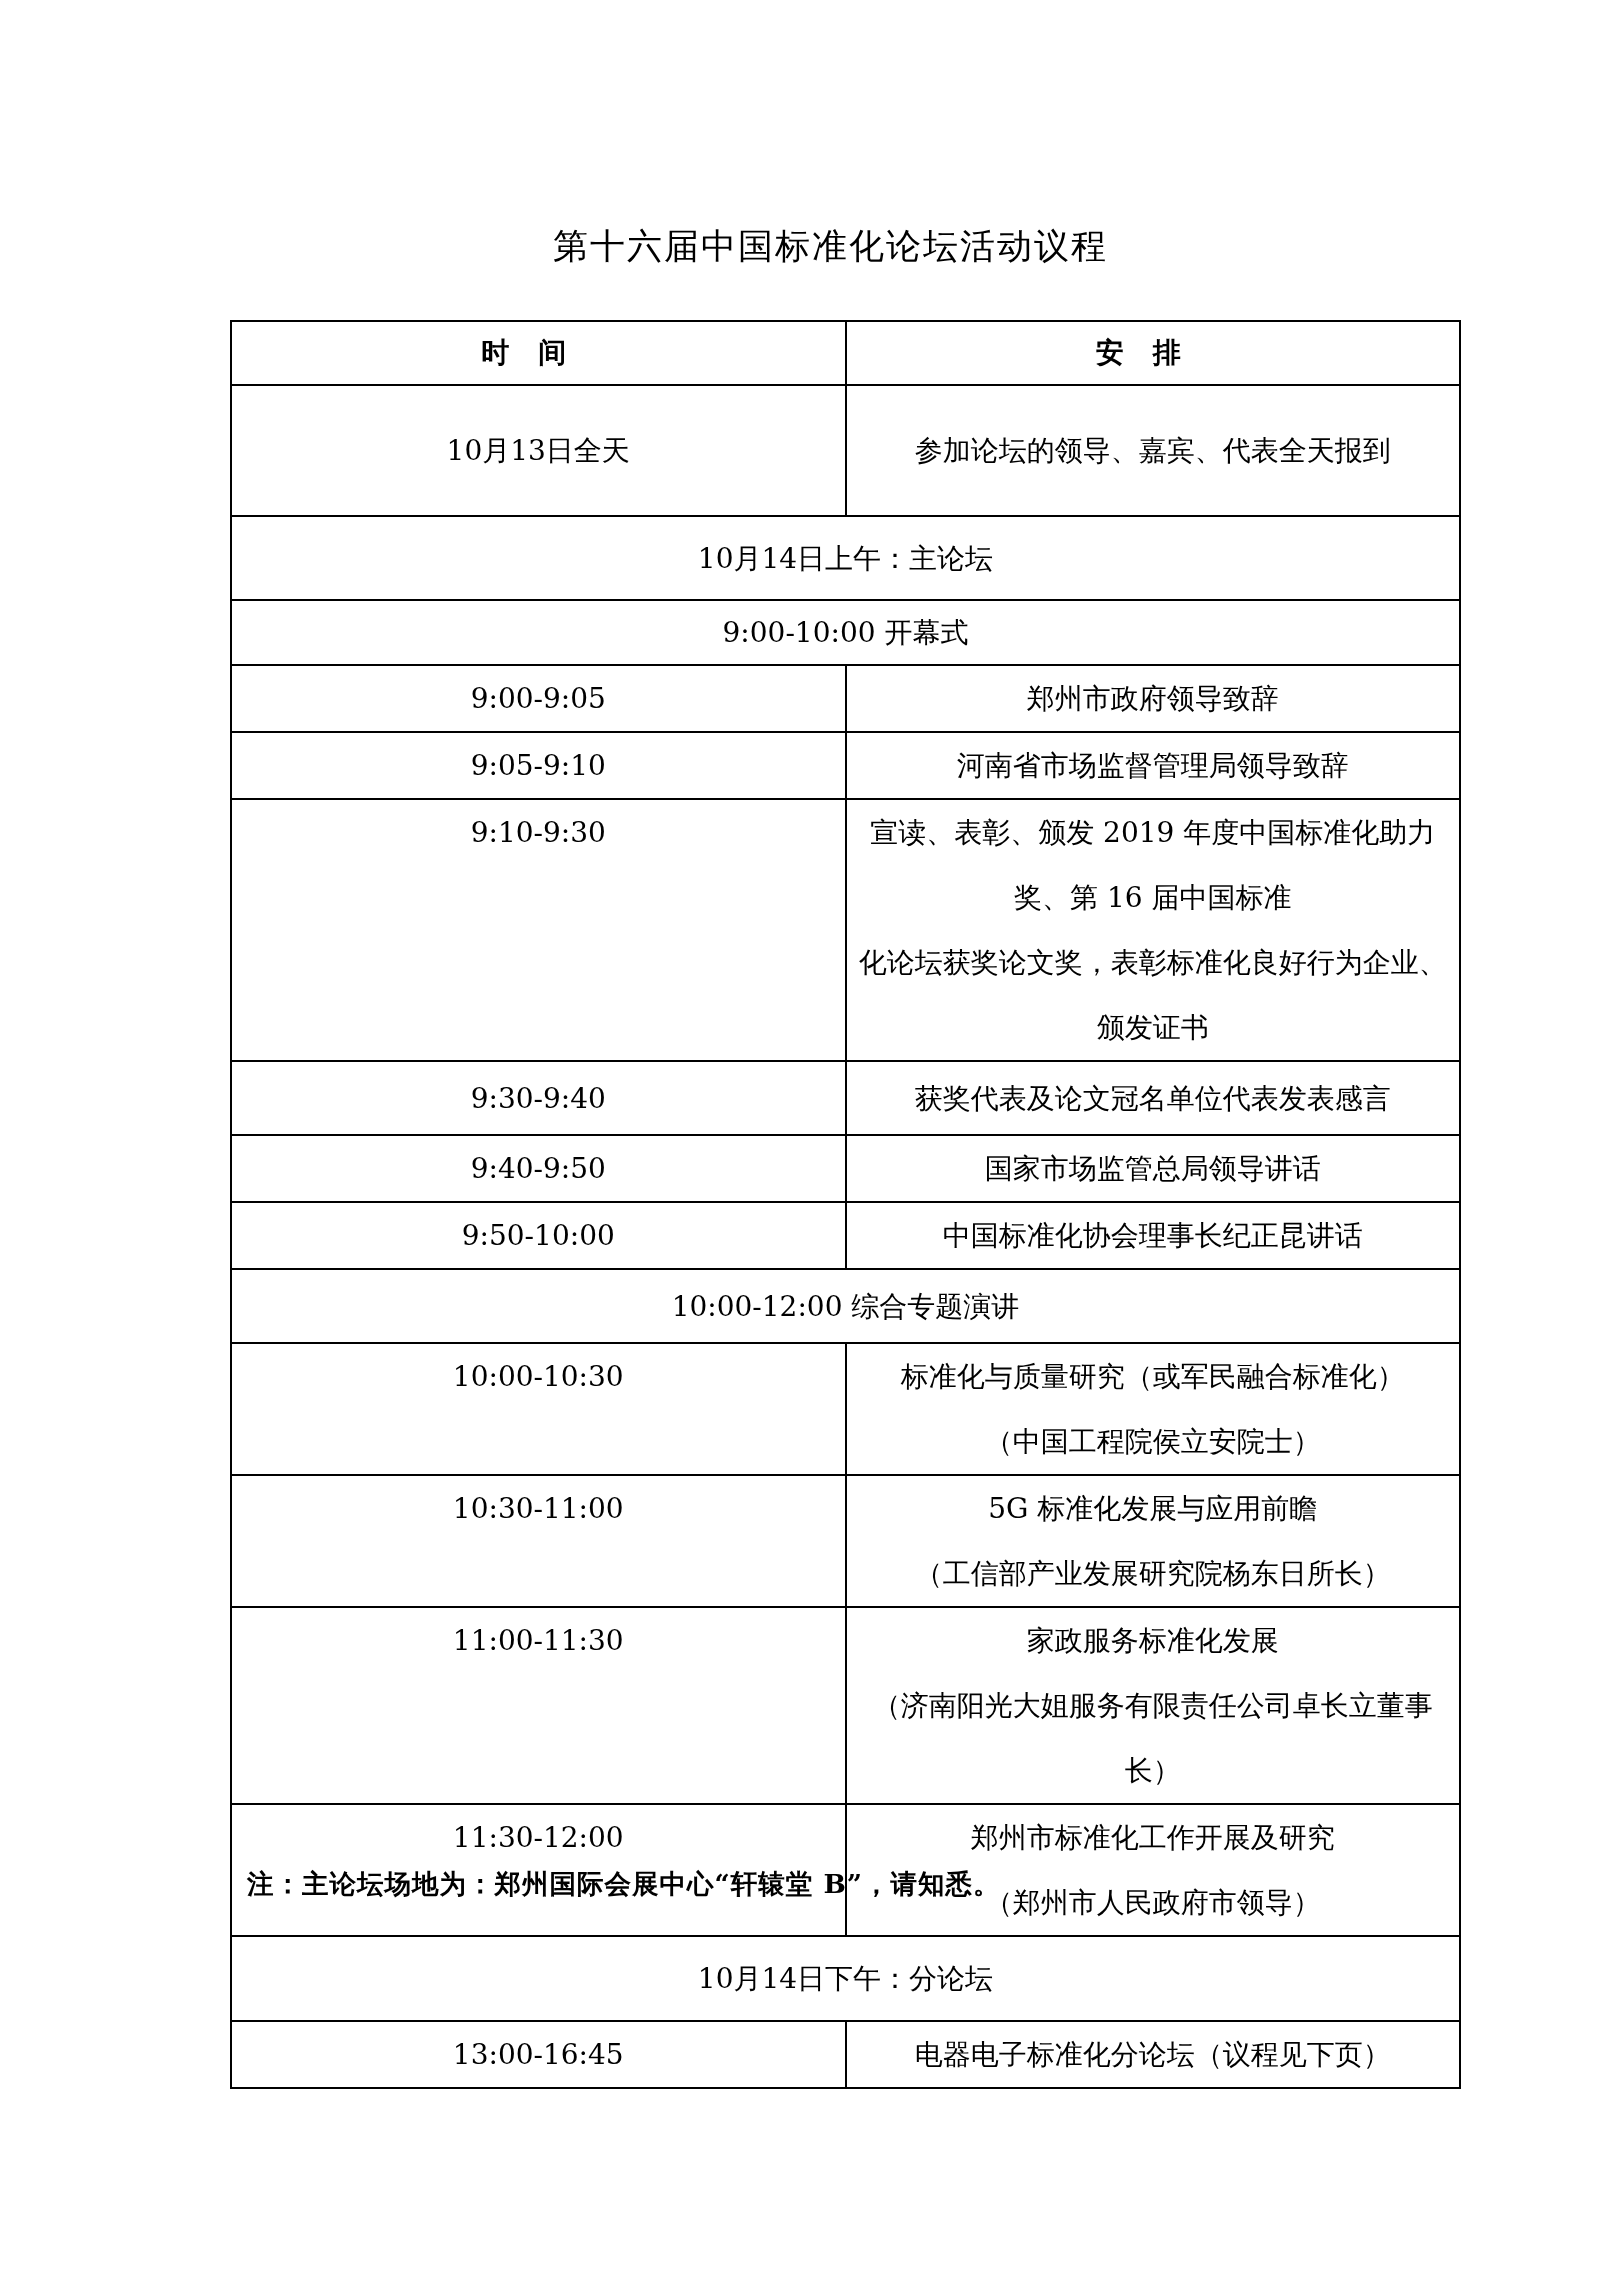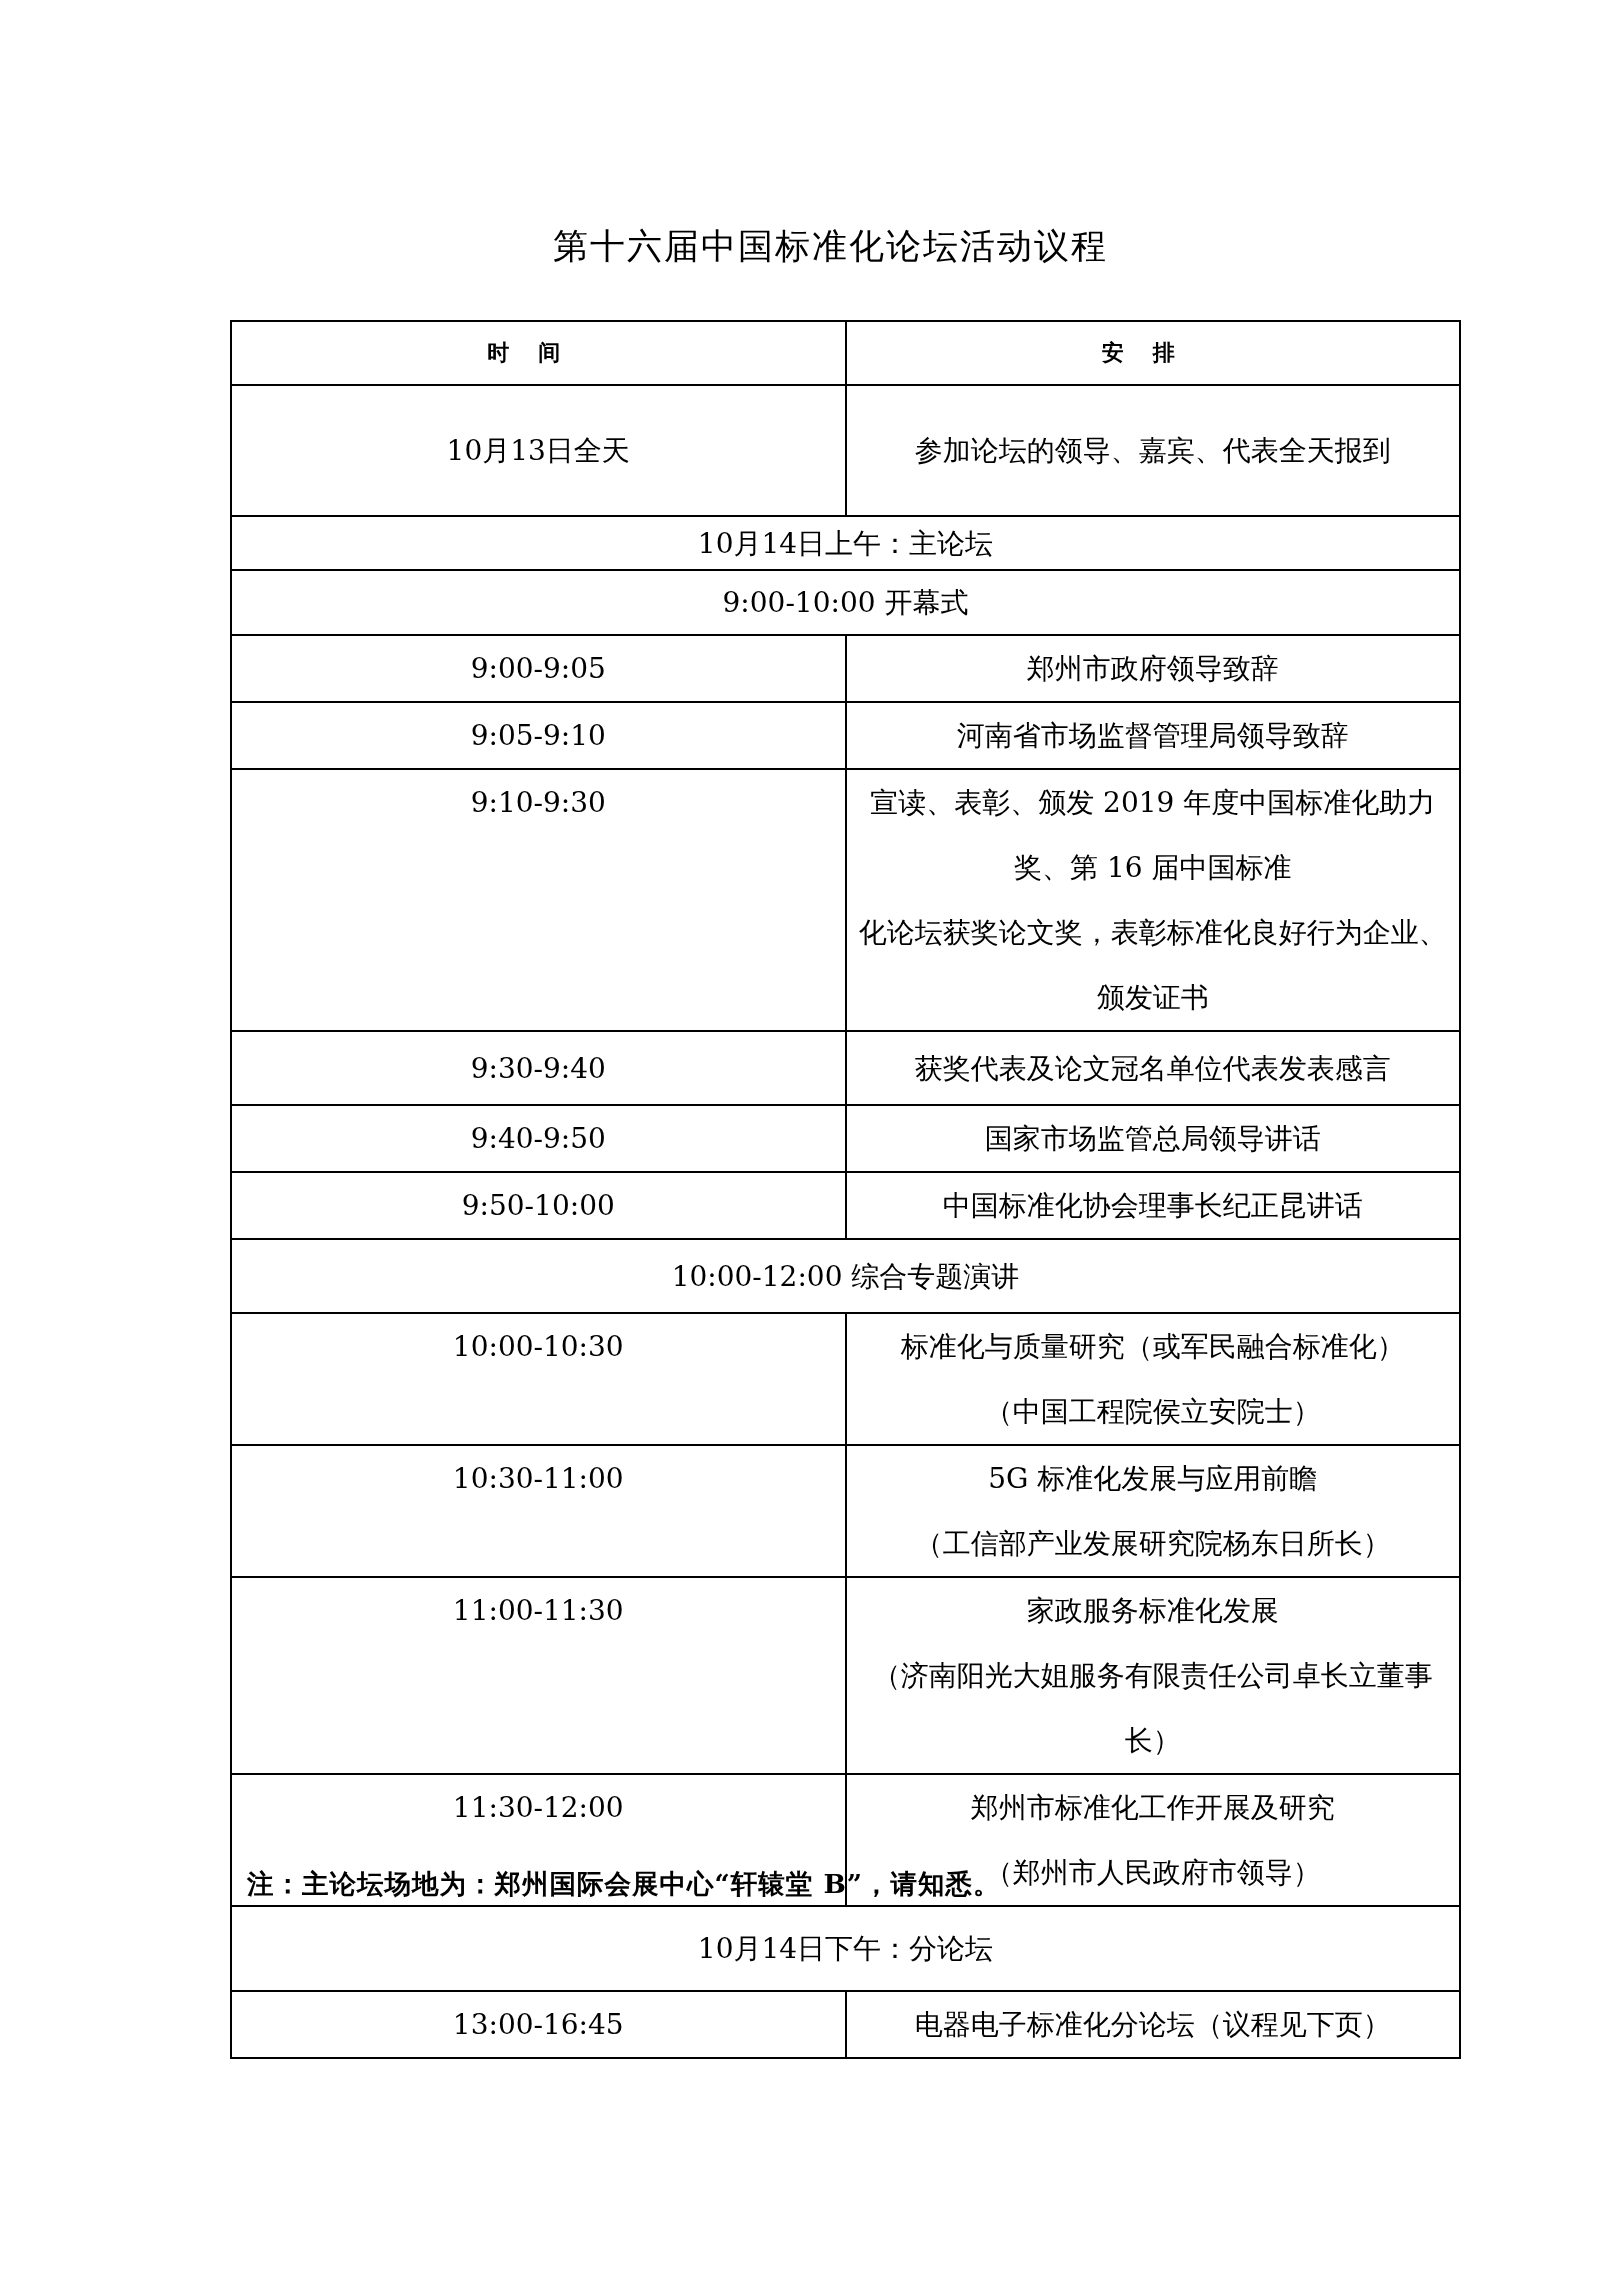--- a/index.html
+++ b/index.html
@@ -8,21 +8,21 @@
   .title { position: absolute; left: 16px; width: 1621px; top: 223px; text-align: center;
            font-size: 35px; line-height: 47px; letter-spacing: 2px; padding-left: 7.8px; box-sizing: border-box; }
   .tbl { position: absolute; left: 230px; top: 320px; width: 1231px; border-collapse: collapse;
          table-layout: fixed; }
   .tbl td { border: 2.5px solid #000; text-align: center; vertical-align: middle; padding: 0;
             font-size: 28px; line-height: 43px; }
   .tbl td.time { width: 269px; }
   .tbl td.top { vertical-align: top; padding-top: 9.8px; }
   .tbl td .ln { display: block; line-height: 65px; }
   .tbl td.top .ln:first-child { margin-top: -9.8px; }
-  .tbl th { border: 2.5px solid #000; font-size: 22px; font-weight: bold; letter-spacing: 29px; padding: 8px; text-align: center; }
+  .tbl th { border: 2.5px solid #000; font-size: 28px; font-weight: bold; letter-spacing: 29px; padding: 8px; text-align: center; }
   .note { position: absolute; left: 247px; top: 1864px; font-size: 26.5px; font-weight: bold;
           line-height: 39px; letter-spacing: 1px; }
 </style>
 </head>
 <body>
 
 <div class="title">第十六届中国标准化论坛活动议程</div>
 
 <table class="tbl">
   <thead>
@@ -33,21 +33,21 @@
   </thead>
   <tbody id="agenda-body">
       <tr style="height: 131px;">
         <td class="time">
           <span class="ln">10月13日全天</span>
         </td>
         <td class="">
           <span class="ln">参加论坛的领导、嘉宾、代表全天报到</span>
         </td>
       </tr>
-      <tr style="height: 54px;">
+      <tr style="height: 84px;">
         <td colspan="2">10月14日上午：主论坛</td>
       </tr>
       <tr style="height: 65px;">
         <td colspan="2">9:00-10:00 开幕式</td>
       </tr>
       <tr style="height: 65px; padding-left: 44px;">
         <td class="time">
           <span class="ln">9:00-9:05</span>
         </td>
         <td class="">

